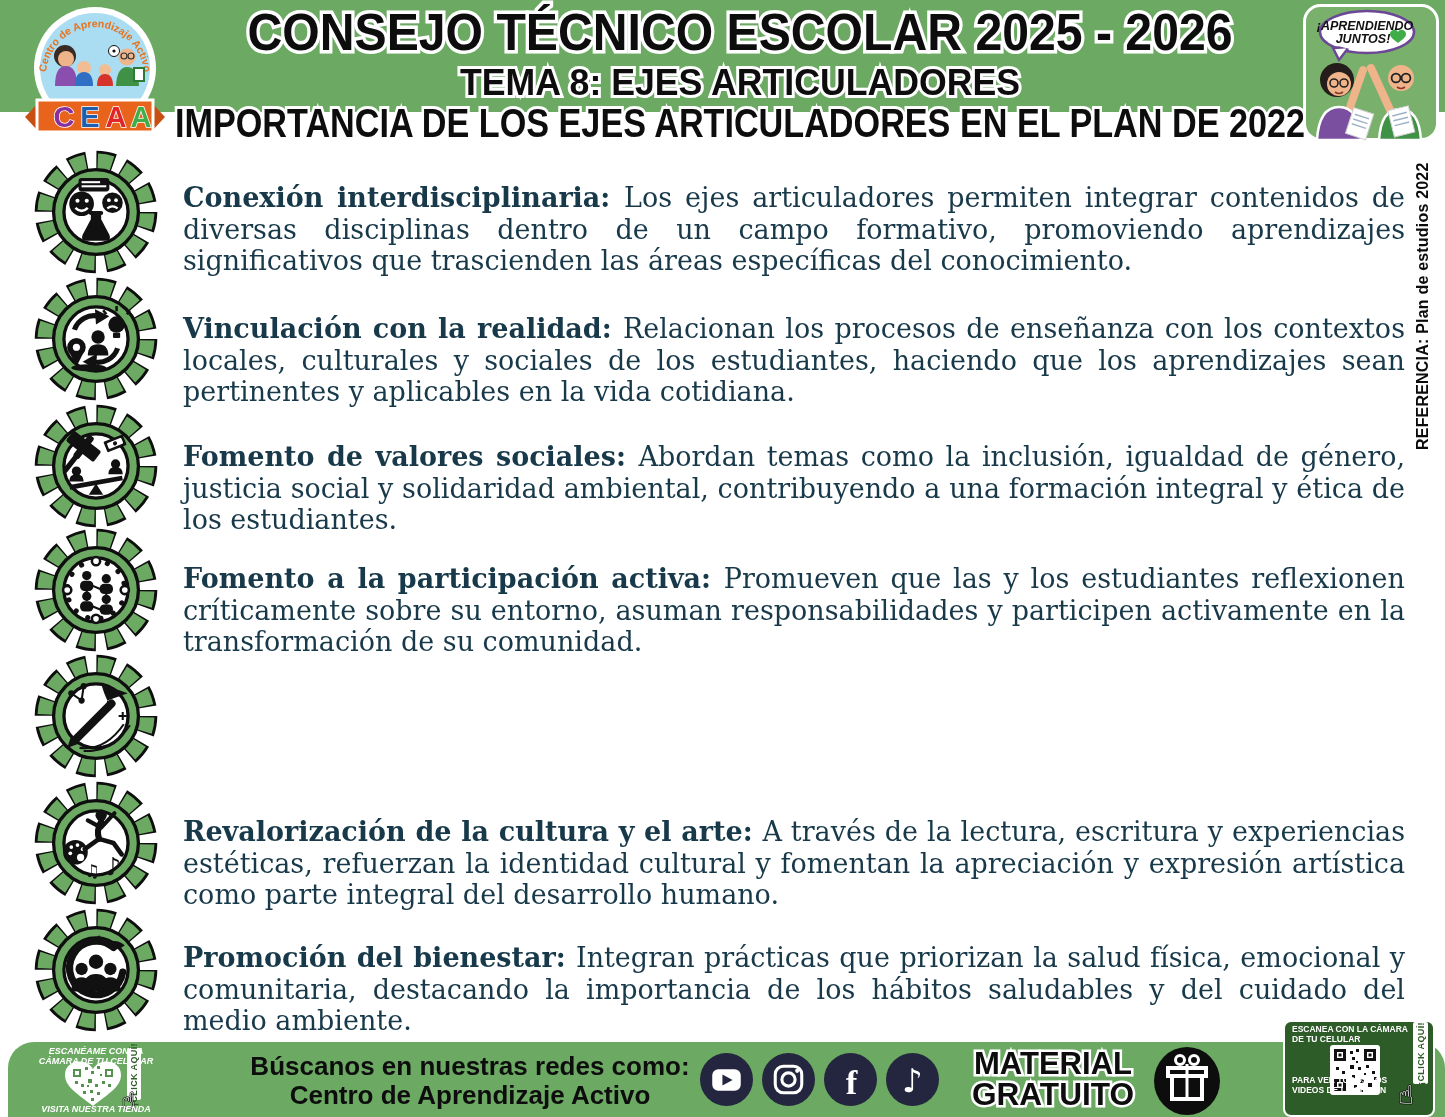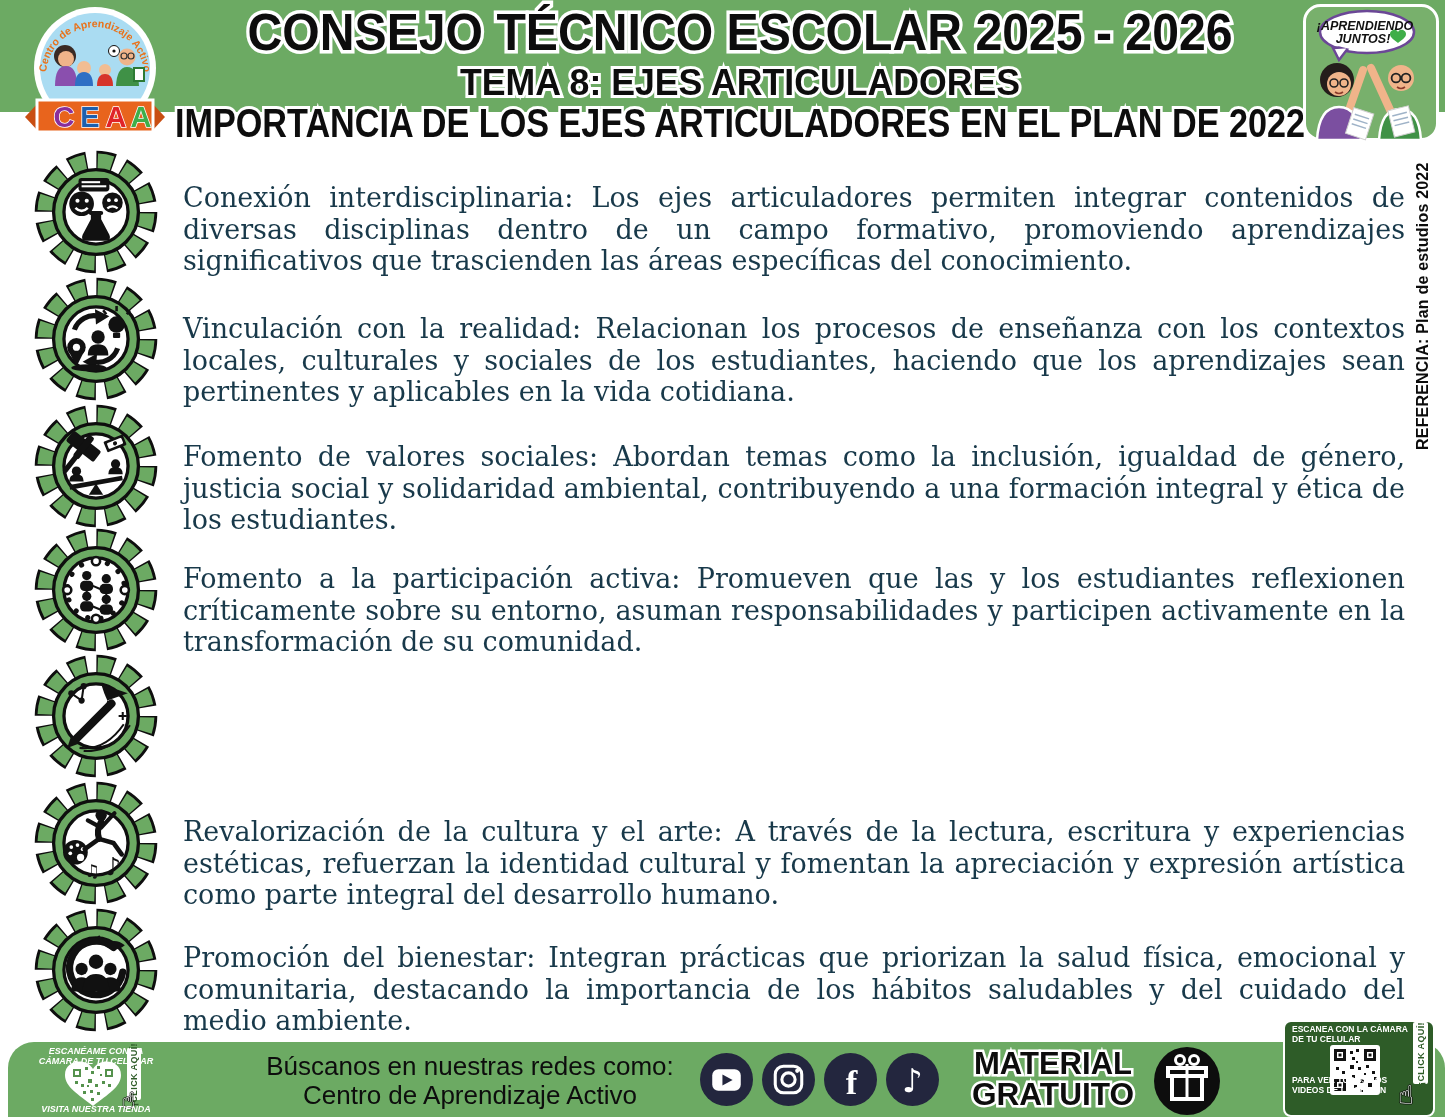--- a/index.html
+++ b/index.html
@@ -10,39 +10,39 @@
   .header-titles{position:absolute;left:170px;top:0;width:1140px;height:145px;}
   .logo{position:absolute;left:16px;top:6px;width:158px;height:136px;}
   .charbox{position:absolute;left:1303px;top:4px;width:136px;height:138px;}
   
   .gear{position:absolute;left:30px;width:132px;height:132px;}
   .gear-svg{position:absolute;left:0;top:0;width:132px;height:132px;}
   .gear-icon{position:absolute;left:30px;top:30px;width:72px;height:72px;}
   .sec-text{position:absolute;left:183px;width:1222px;color:#18394a;
             font-family:"DejaVu Serif",serif;font-size:27px;line-height:31.5px;
             text-align:justify;text-justify:inter-word;}
-  .sec-text b{font-weight:normal;}
+  .sec-text b{font-weight:bold;}
   
   .refnote{position:absolute;left:1407px;top:150px;width:32px;height:300px;
            display:flex;justify-content:center;}
   .refnote span{writing-mode:vertical-rl;transform:rotate(180deg);white-space:nowrap;
            font-weight:bold;font-size:16px;color:#0b0b0b;letter-spacing:.2px;}
   
   .footer-bar{position:absolute;left:8px;top:1042px;width:1437px;height:75px;
               background:#6caa63;border-radius:26px 26px 0 0;}
   .qrleft-line{position:absolute;width:132px;text-align:center;color:#fff;
                font-style:italic;font-weight:bold;font-size:9px;line-height:10px;}
   .vstrip{position:absolute;background:#fff;border-radius:2px;
           display:flex;align-items:center;justify-content:center;}
   .vstrip span{writing-mode:vertical-rl;transform:rotate(180deg);white-space:nowrap;
           color:#2e5c28;font-weight:bold;font-size:9px;letter-spacing:.4px;}
   .hand{position:absolute;color:#fff;font-family:"DejaVu Sans",sans-serif;
         text-shadow:-1px 0 #111,1px 0 #111,0 -1px #111,0 1px #111;}
   .social-text{position:absolute;left:240px;top:1052px;width:460px;text-align:center;
-        color:#0d0d0d;font-weight:normal;font-size:26px;line-height:29px;}
+        color:#0d0d0d;font-weight:bold;font-size:26px;line-height:29px;}
   .social-row{position:absolute;left:700px;top:1053px;display:flex;gap:9px;}
   .qr-right{position:absolute;left:1283px;top:1020px;width:152px;height:97px;
         background:#2e5c28;border:2px solid #fff;border-radius:8px;box-sizing:border-box;}
   .qrright-line{position:absolute;width:128px;color:#fff;
         font-weight:bold;font-size:8.5px;line-height:9.5px;}
 </style>
 </head>
 <body>
 
 <div class="page">

